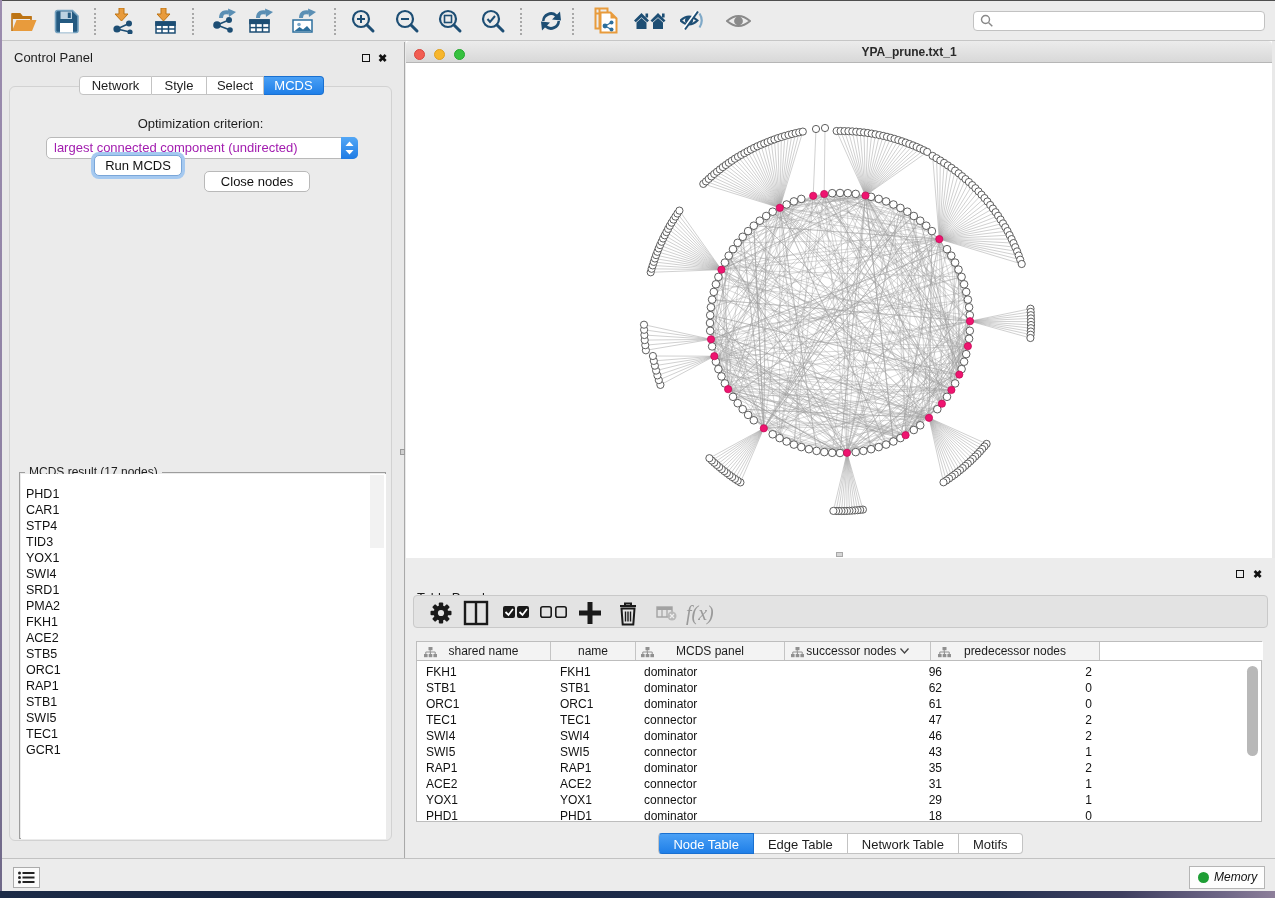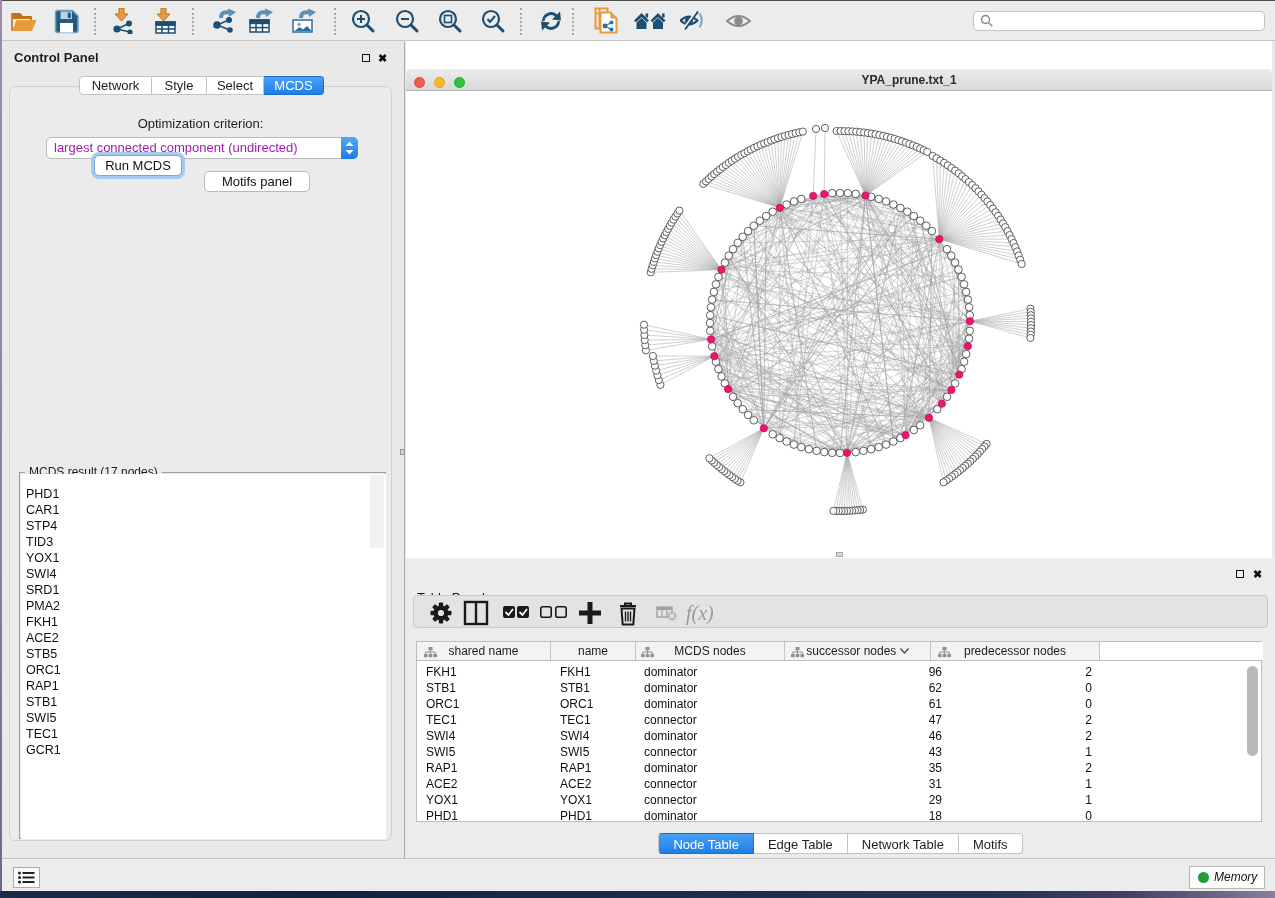--- a/index.html
+++ b/index.html
@@ -4,21 +4,21 @@
 html,body { width:1275px; height:898px; overflow:hidden; }
 body { font-family:"Liberation Sans", sans-serif; background:#202d45; position:relative; }
 #win { position:absolute; left:0; top:0; width:1275px; height:891px; background:#e9e9e9; }
 #toolbar { position:absolute; left:0; top:0; width:1275px; height:41px; background:#ececec;
   border-top:1px solid #4e4e4e; border-bottom:1px solid #c6c6c6; }
 .tsep { position:absolute; top:7px; width:0; height:27px; border-left:2px dotted #a8a8a8; }
 #search { position:absolute; left:973px; top:10px; width:292px; height:20px; background:#fff;
   border:1px solid #c2c2c2; border-radius:4px; }
 
 #cp { position:absolute; left:0; top:42px; width:399px; height:816px; background:#e9e9e9; }
-#cp .title { position:absolute; left:14px; top:8px; font-size:13px; color:#1d1d1d;font-weight:bold; }
+#cp .title { position:absolute; left:14px; top:8px; font-size:13px; color:#1d1d1d; }
 .wicons { position:absolute; top:10px; font-size:11px; color:#111; }
 .sqico { position:absolute; top:12px; width:8px; height:8px; border:1.4px solid #111; }
 #cptabs { position:absolute; left:79px; top:34px; height:19px; display:flex; font-size:13px; }
 #cptabs div { background:#fff; border:1px solid #c3c3c3; border-left:none; color:#1d1d1d;
   display:flex; align-items:center; justify-content:center; }
 #cptabs div:first-child { border-left:1px solid #c3c3c3; border-radius:4px 0 0 4px; }
 #cptabs div.sel { background:linear-gradient(#4aa0f5,#1f7fe8); color:#fff; border-color:#1a70d0;
   border-radius:0 4px 4px 0; }
 #cpbox { position:absolute; left:9px; top:44px; width:383px; height:755px; background:#ebebeb;
   border:1px solid #d2d2d2; border-radius:6px; }
@@ -41,21 +41,21 @@
 #mcdslist .li { height:16px; line-height:16px; }
 #mcdstrack { position:absolute; right:2px; top:1px; width:14px; height:73px; background:#f2f2f2; }
 
 #vsplit { position:absolute; left:399px; top:42px; width:7px; height:816px; background:#e9e9e9; }
 #vsplit .line { position:absolute; right:1px; top:0; width:1px; height:100%; background:#a9a9a9; }
 #vsplit .knob { position:absolute; left:1px; top:407px; width:5px; height:6px; background:#cfcfcf; border:1px solid #9a9a9a; }
 
 #net { position:absolute; left:406px; top:41px; width:866px; height:517px; background:#fff; }
 #nettitle { position:absolute; left:0; top:0; width:866px; height:22px;
   background:linear-gradient(#ececec,#d8d8d8); border-bottom:1px solid #b6b6b6;
-  border-radius:4px 4px 0 0;margin-top:28px; }
+  border-radius:4px 4px 0 0; }
 #nettitle .t { position:absolute; left:503px; transform:translateX(-50%); top:4px; font-size:12px; font-weight:bold; color:#2a2a2a; }
 .tl { position:absolute; top:7.5px; width:11px; height:11px; border-radius:50%; }
 #netcanvas { position:absolute; left:0; top:22px; width:866px; height:494px; background:#fff; }
 #netright { position:absolute; left:1272px; top:41px; width:3px; height:517px; background:#e9e9e9; }
 
 #tp { position:absolute; left:406px; top:558px; width:869px; height:300px; background:#ececec; }
 #tp .title { position:absolute; left:11px; top:12px; font-size:13px; color:#1d1d1d;margin-top:20px; }
 #tptools { position:absolute; left:7px; top:37px; width:855px; height:33px; background:#e3e3e3;
   border:1px solid #c9c9c9; border-radius:4px; }
 #thead { position:absolute; left:10px; top:83px; width:846px; height:20px; background:#f3f3f3;
@@ -228,21 +228,21 @@
     <div class="wicons" style="left:378px;font-weight:bold">✖</div>
     <div id="cpbox">
       <div id="optlabel">Optimization criterion:</div>
       <div id="combo">largest connected component (undirected)
         <div class="step"><svg width="17" height="22" viewBox="0 0 17 22">
           <path d="M4.5 9 L8.5 4.5 L12.5 9 z" fill="#fff"></path>
           <path d="M4.5 13 L8.5 17.5 L12.5 13 z" fill="#fff"></path>
             </svg></div>
       </div>
       <div class="btn" id="runbtn">Run MCDS</div>
-      <div class="btn" id="closebtn">Motifs panel</div>
+      <div class="btn" id="closebtn">Close nodes</div>
       <div id="mcdsgroup">
         <div class="glabel">MCDS result (17 nodes)</div>
         <div id="mcdslist">
             <div class="li">PHD1</div>
             <div class="li">CAR1</div>
             <div class="li">STP4</div>
             <div class="li">TID3</div>
             <div class="li">YOX1</div>
             <div class="li">SWI4</div>
             <div class="li">SRD1</div>
@@ -1268,21 +1268,21 @@
       <div class="hcell" style="left:219px;width:149px">
           <span style="position:absolute;left:5px;top:4px"><svg width="13" height="11" viewBox="0 0 13 11" style="vertical-align:-1px">
               <g fill="#909090">
                 <rect x="4.5" y="0" width="4" height="3.2"></rect>
                 <rect x="0" y="7" width="3.6" height="3.2"></rect>
                 <rect x="4.7" y="7" width="3.6" height="3.2"></rect>
                 <rect x="9.4" y="7" width="3.6" height="3.2"></rect>
                 <path d="M6.2 3 v2 M1.8 7 V5 h9.4 V7 M6.4 5 v2" stroke="#909090" fill="none" stroke-width="1"></path>
               </g>
             </svg></span>
-          <span class="hlab">MCDS nodes</span>
+          <span class="hlab">MCDS panel</span>
         </div>
       <div class="hcell" style="left:368px;width:146px">
           <span style="position:absolute;left:6px;top:4px"><svg width="13" height="11" viewBox="0 0 13 11" style="vertical-align:-1px">
               <g fill="#909090">
                 <rect x="4.5" y="0" width="4" height="3.2"></rect>
                 <rect x="0" y="7" width="3.6" height="3.2"></rect>
                 <rect x="4.7" y="7" width="3.6" height="3.2"></rect>
                 <rect x="9.4" y="7" width="3.6" height="3.2"></rect>
                 <path d="M6.2 3 v2 M1.8 7 V5 h9.4 V7 M6.4 5 v2" stroke="#909090" fill="none" stroke-width="1"></path>
               </g>

